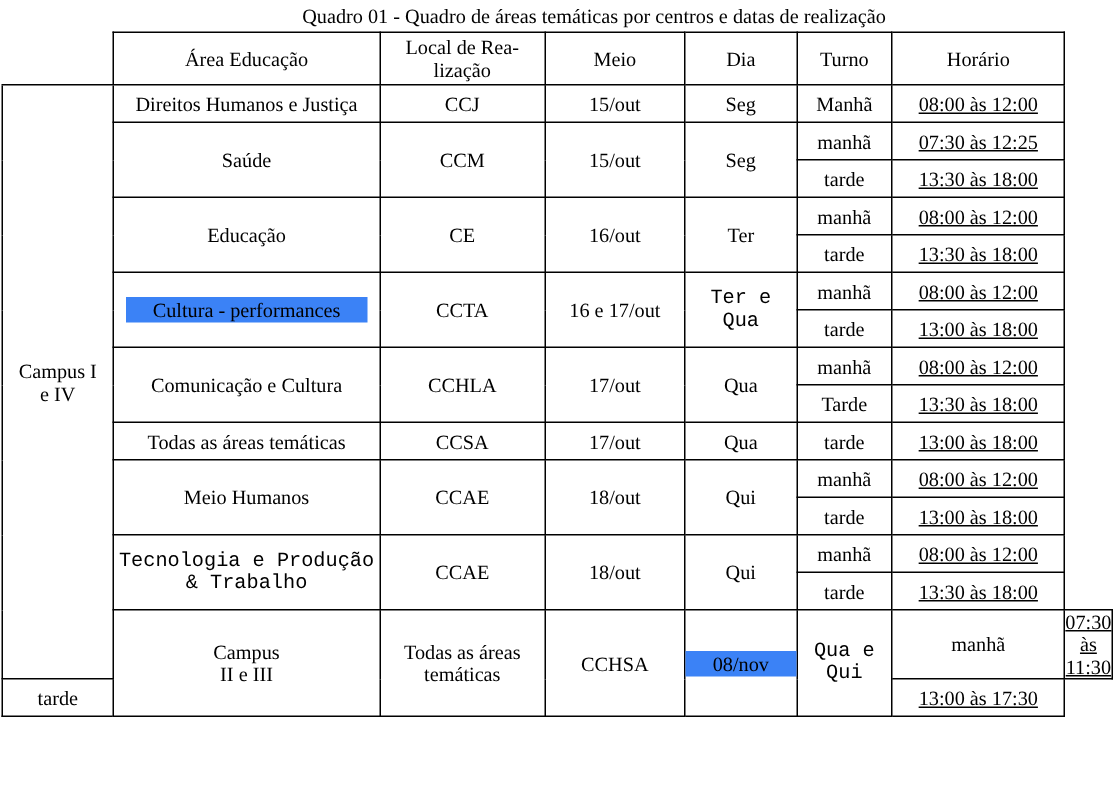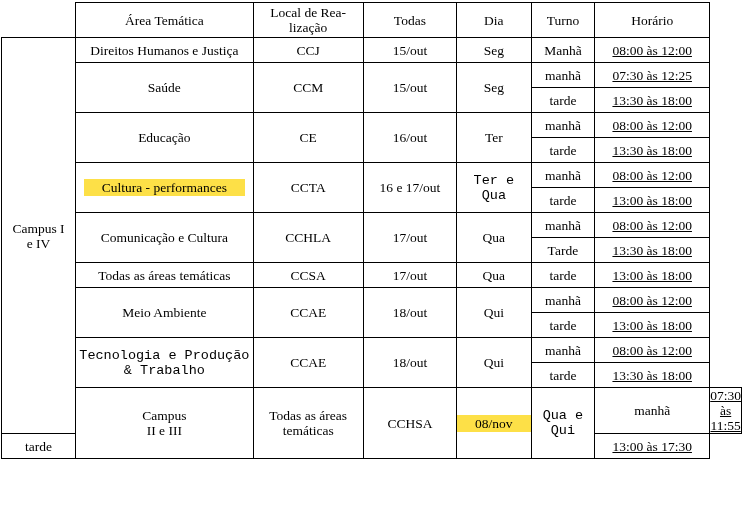--- a/index.html
+++ b/index.html
@@ -59,21 +59,21 @@
   .shift-cell {
     height: 24px;
     padding: 1px 2px;
   }
   .time-cell {
     height: 24px;
     padding: 1px 2px;
     text-decoration: underline;
   }
   .hl {
-    background: #fde047;
+    background: #3b82f6;
     padding: 1px 18px;
     display: inline-block;
   }
   .two-line {
     line-height: 15px;
     font-family: Liberation Mono, monospace;
   }
   
   col.c-campus { width: 78px; }
   col.c-area   { width: 187px; }
@@ -81,41 +81,42 @@
   col.c-data   { width: 100px; }
   col.c-dia    { width: 64px; }
   col.c-turno  { width: 67px; }
   col.c-hora   { width: 125px; }
 </style>
 </head>
 <body>
 
 <div class="page">
 
+  <div class="caption">Quadro 01 - Quadro de áreas temáticas por centros e datas de realização</div>
 
   <table class="grid">
     <colgroup>
       <col class="c-campus">
       <col class="c-area">
       <col class="c-local">
       <col class="c-data">
       <col class="c-dia">
       <col class="c-turno">
       <col class="c-hora">
     </colgroup>
     <tbody>
 
       <tr class="hdr">
         <td style="border-top:none;border-left:none;border-right:none;"></td>
-        <td>Área Temática</td>
+        <td>Área Educação</td>
         <td>
           <div>Local de Rea-</div>
           <div>lização</div>
         </td>
-        <td>Todas</td>
+        <td>Meio</td>
         <td>Dia</td>
         <td>Turno</td>
         <td>Horário</td>
       </tr>
 
       <tr>
         <td rowspan="15" class="campus-cell">
           <div>Campus I</div>
           <div>e IV</div>
         </td>
@@ -187,21 +188,21 @@
       <tr>
         <td class="area-cell">Todas as áreas temáticas</td>
         <td class="local-cell">CCSA</td>
         <td class="data-cell">17/out</td>
         <td class="dia-cell">Qua</td>
         <td class="shift-cell">tarde</td>
         <td class="time-cell">13:00 às 18:00</td>
       </tr>
 
       <tr>
-        <td class="area-cell" rowspan="2">Meio Ambiente</td>
+        <td class="area-cell" rowspan="2">Meio Humanos</td>
         <td class="local-cell" rowspan="2">CCAE</td>
         <td class="data-cell" rowspan="2">18/out</td>
         <td class="dia-cell" rowspan="2">Qui</td>
         <td class="shift-cell">manhã</td>
         <td class="time-cell">08:00 às 12:00</td>
       </tr>
       <tr>
         <td class="shift-cell">tarde</td>
         <td class="time-cell">13:00 às 18:00</td>
       </tr>
@@ -230,21 +231,21 @@
         <td class="area-cell" rowspan="2">Todas as áreas temáticas</td>
         <td class="local-cell" rowspan="2">CCHSA</td>
         <td class="data-cell" rowspan="2">
           <span class="hl">08/nov</span>
         </td>
         <td class="dia-cell two-line" rowspan="2">
           <div>Qua e</div>
           <div>Qui</div>
         </td>
         <td class="shift-cell">manhã</td>
-        <td class="time-cell">07:30 às 11:55</td>
+        <td class="time-cell">07:30 às 11:30</td>
       </tr>
       <tr>
         <td class="shift-cell">tarde</td>
         <td class="time-cell">13:00 às 17:30</td>
       </tr>
     </tbody>
   </table>
 
 </div>
 

